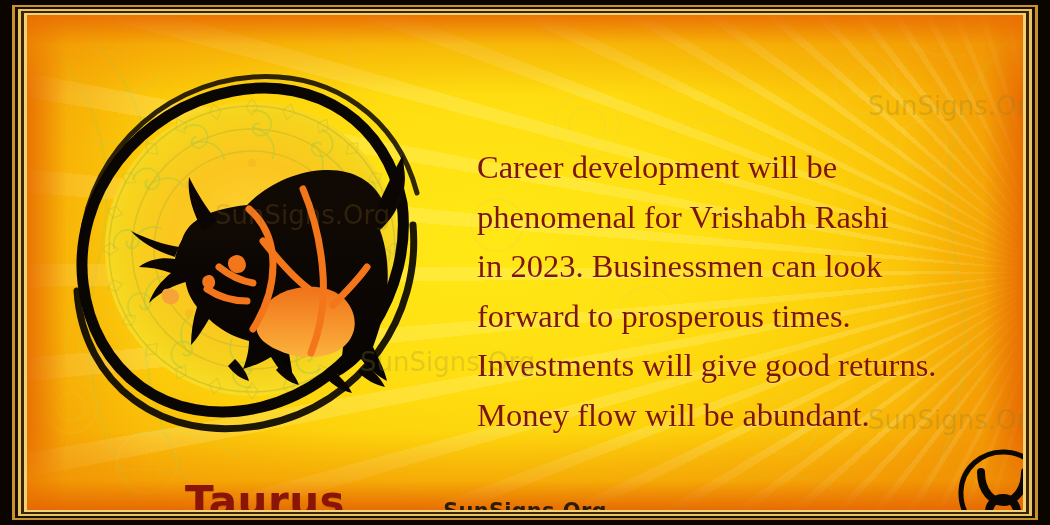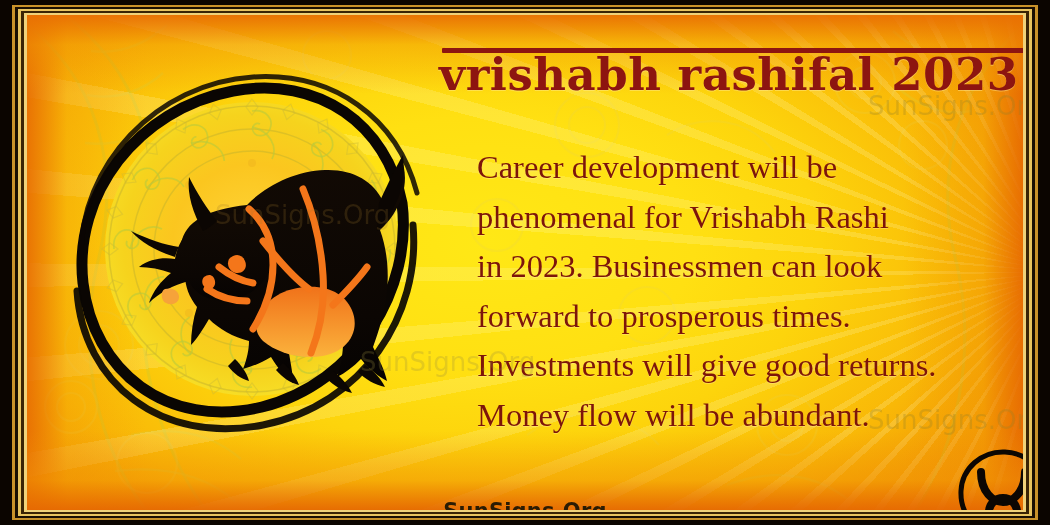--- a/index.html
+++ b/index.html
@@ -307,39 +307,36 @@
           <g fill="#0b0603">
             <path d="M178 306 c 6 6 12 14 14 22 c -8 -2 -16 -8 -21 -15 Z"></path>
             <path d="M226 310 c 7 6 13 14 16 22 c -9 -2 -17 -8 -23 -15 Z"></path>
             <path d="M276 318 c 8 6 15 14 19 22 c -10 -2 -19 -8 -26 -15 Z"></path>
             <path d="M308 312 c 9 6 16 14 20 22 c -10 -2 -20 -8 -27 -15 Z"></path>
           </g>
         </g>
       </svg>
     </div>
 
-    <div class="title">
-      <span class="bar"></span>
-      <span class="txt">vrishabh rashifal 2023</span>
-    </div>
 
     <div class="body-copy">
       <div>Career development will be</div>
       <div>phenomenal for Vrishabh Rashi</div>
       <div>in 2023. Businessmen can look</div>
       <div>forward to prosperous times.</div>
       <div>Investments will give good returns.</div>
       <div>Money flow will be abundant.</div>
     </div>
 
     <div class="wm wm-a">SunSigns.Org</div>
     <div class="wm wm-b">SunSigns.Org</div>
     <div class="wm wm-c">SunSigns.Org</div>
     <div class="wm wm-d">SunSigns.Org</div>
 
+    <div class="taurus-label">Taurus</div>
 
     <div class="brand-bottom">SunSigns.Org</div>
 
     <div class="glyph-badge">
       <svg viewBox="0 0 92 92" width="92" height="92">
         <g fill="none" stroke="#0c0703" stroke-width="5" stroke-linecap="round">
           <path d="M86 40 C 89 64, 70 85, 45 86 C 20 87, 3 68, 4 44 C 5 21, 25 4, 48 5 C 70 6, 84 21, 86 40"></path>
         </g>
         <g fill="none" stroke="#0c0703" stroke-width="8" stroke-linecap="round">
           <path d="M24 25 C 24 45, 36 55, 46 55 C 56 55, 68 45, 68 25"></path>

